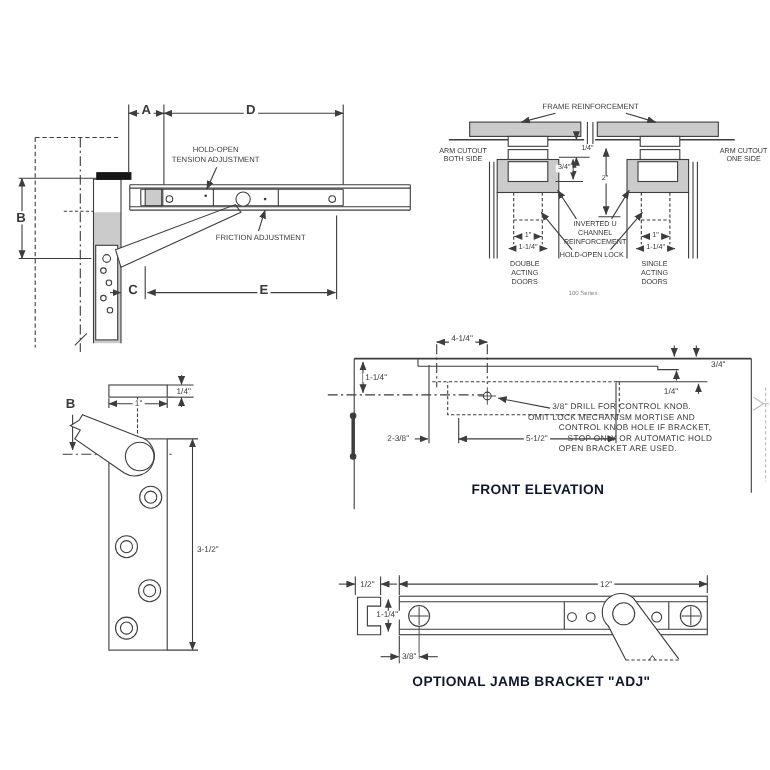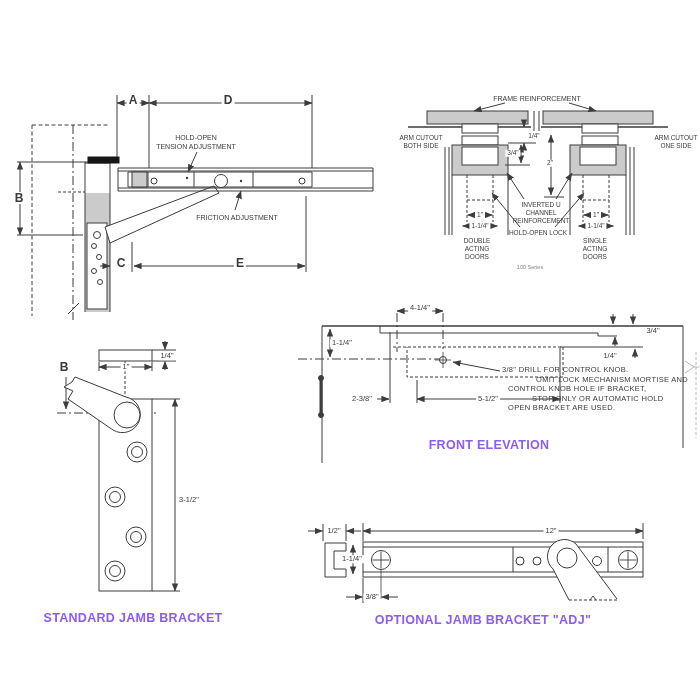--- a/index.html
+++ b/index.html
@@ -9,21 +9,21 @@
   .lbl{position:absolute;white-space:nowrap;transform:translate(-50%,-50%);
        text-align:center;color:#3a3a3a;line-height:1;}
   .la{transform:translate(0,-50%);text-align:left;}
   .t7{font-size:7px;}
   .t75{font-size:7.5px;letter-spacing:.3px;}
   .t65{font-size:6.5px;}
   .t55{font-size:5.5px;color:#828282;}
   .d7{font-size:7.5px;}
   .d6{font-size:6.5px;}
   .big{font-size:12px;font-weight:bold;}
-  .title{font-size:12.5px;font-weight:bold;letter-spacing:.3px;color:#8b5cf6;}
+  .title{font-size:12.5px;font-weight:bold;letter-spacing:.3px;color:#0f172a;}
   .wbg{background:#fff;padding:0 2px;}
 </style>
 </head>
 <body>
 
 <div id="canvas">
 
 <svg id="art" width="700" height="700" viewBox="0 0 700 700">
   <defs>
     <marker id="ar" viewBox="0 0 10 8" refX="9.5" refY="4" markerWidth="8" markerHeight="6.4" orient="auto-start-reverse" markerUnits="userSpaceOnUse">
@@ -236,31 +236,30 @@
 <div class="lbl t65" style="left:595px;top:257px">DOORS</div>
 <div class="lbl t55" style="left:530px;top:268px">100 Series</div>
 
 <div class="lbl d7 wbg" style="left:420px;top:308px">4-1/4"</div>
 <div class="lbl d7 wbg" style="left:342px;top:343px">1-1/4"</div>
 <div class="lbl d7" style="left:653px;top:331px">3/4"</div>
 <div class="lbl d7" style="left:610px;top:356px">1/4"</div>
 <div class="lbl d7 wbg" style="left:362px;top:399px">2-3/8"</div>
 <div class="lbl d7 wbg" style="left:488px;top:399px">5-1/2"</div>
 <div class="lbl la t75" style="left:502px;top:370px">3/8" DRILL FOR CONTROL KNOB.</div>
-<div class="lbl la t75" style="left:536px;top:380px">OMIT LOCK MECHANISM MORTISE AND</div>
+<div class="lbl la t75" style="left:480px;top:380px">OMIT LOCK MECHANISM MORTISE AND</div>
 <div class="lbl la t75" style="left:508px;top:389px">CONTROL KNOB HOLE IF BRACKET,</div>
-<div class="lbl la t75" style="left:532px;top:399px">STOP ONLY OR AUTOMATIC HOLD</div>
+<div class="lbl la t75" style="left:516px;top:399px">STOP ONLY OR AUTOMATIC HOLD</div>
 <div class="lbl la t75" style="left:508px;top:408px">OPEN BRACKET ARE USED.</div>
 <div class="lbl title" style="left:489px;top:445px">FRONT ELEVATION</div>
 
 <div class="lbl big wbg" style="left:64px;top:367px">B</div>
 <div class="lbl d7 wbg" style="left:167px;top:356px">1/4"</div>
 <div class="lbl d7 wbg" style="left:126px;top:367px">1"</div>
 <div class="lbl d7 wbg" style="left:189px;top:500px">3-1/2"</div>
-<div class="lbl title" style="left:133px;top:618px">STANDARD JAMB BRACKET</div>
 
 <div class="lbl d7 wbg" style="left:334px;top:531px">1/2"</div>
 <div class="lbl d7 wbg" style="left:551px;top:531px">12"</div>
 <div class="lbl d7 wbg" style="left:352px;top:559px">1-1/4"</div>
 <div class="lbl d7 wbg" style="left:372px;top:597px">3/8"</div>
 <div class="lbl title" style="left:483px;top:620px">OPTIONAL JAMB BRACKET "ADJ"</div>
 
 </div>
 
 </body></html>

